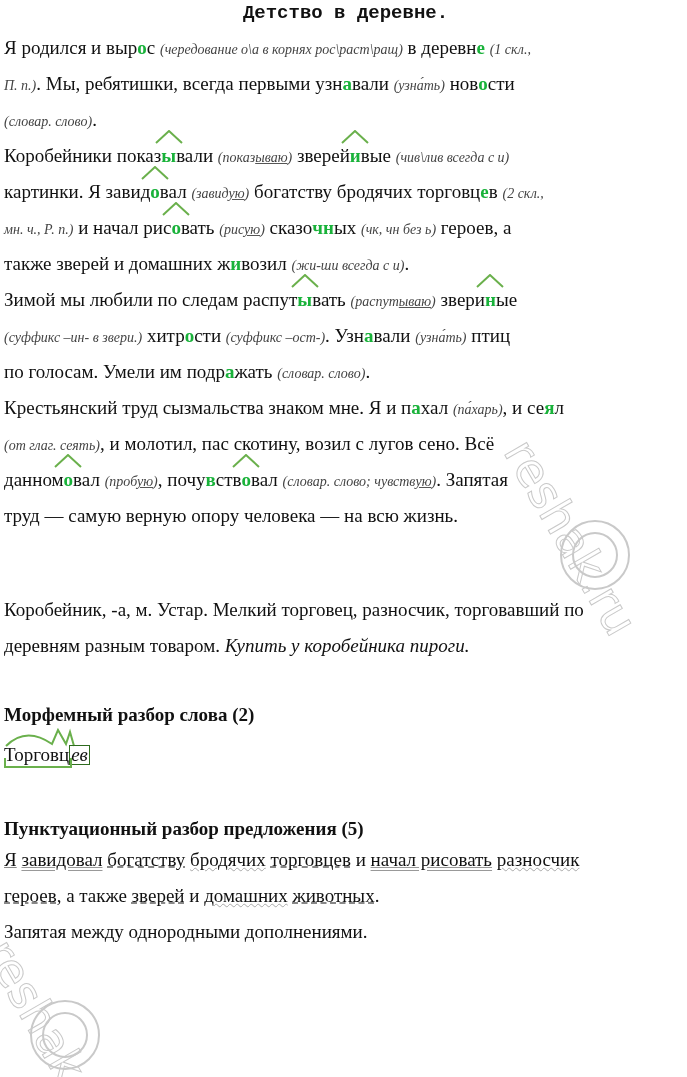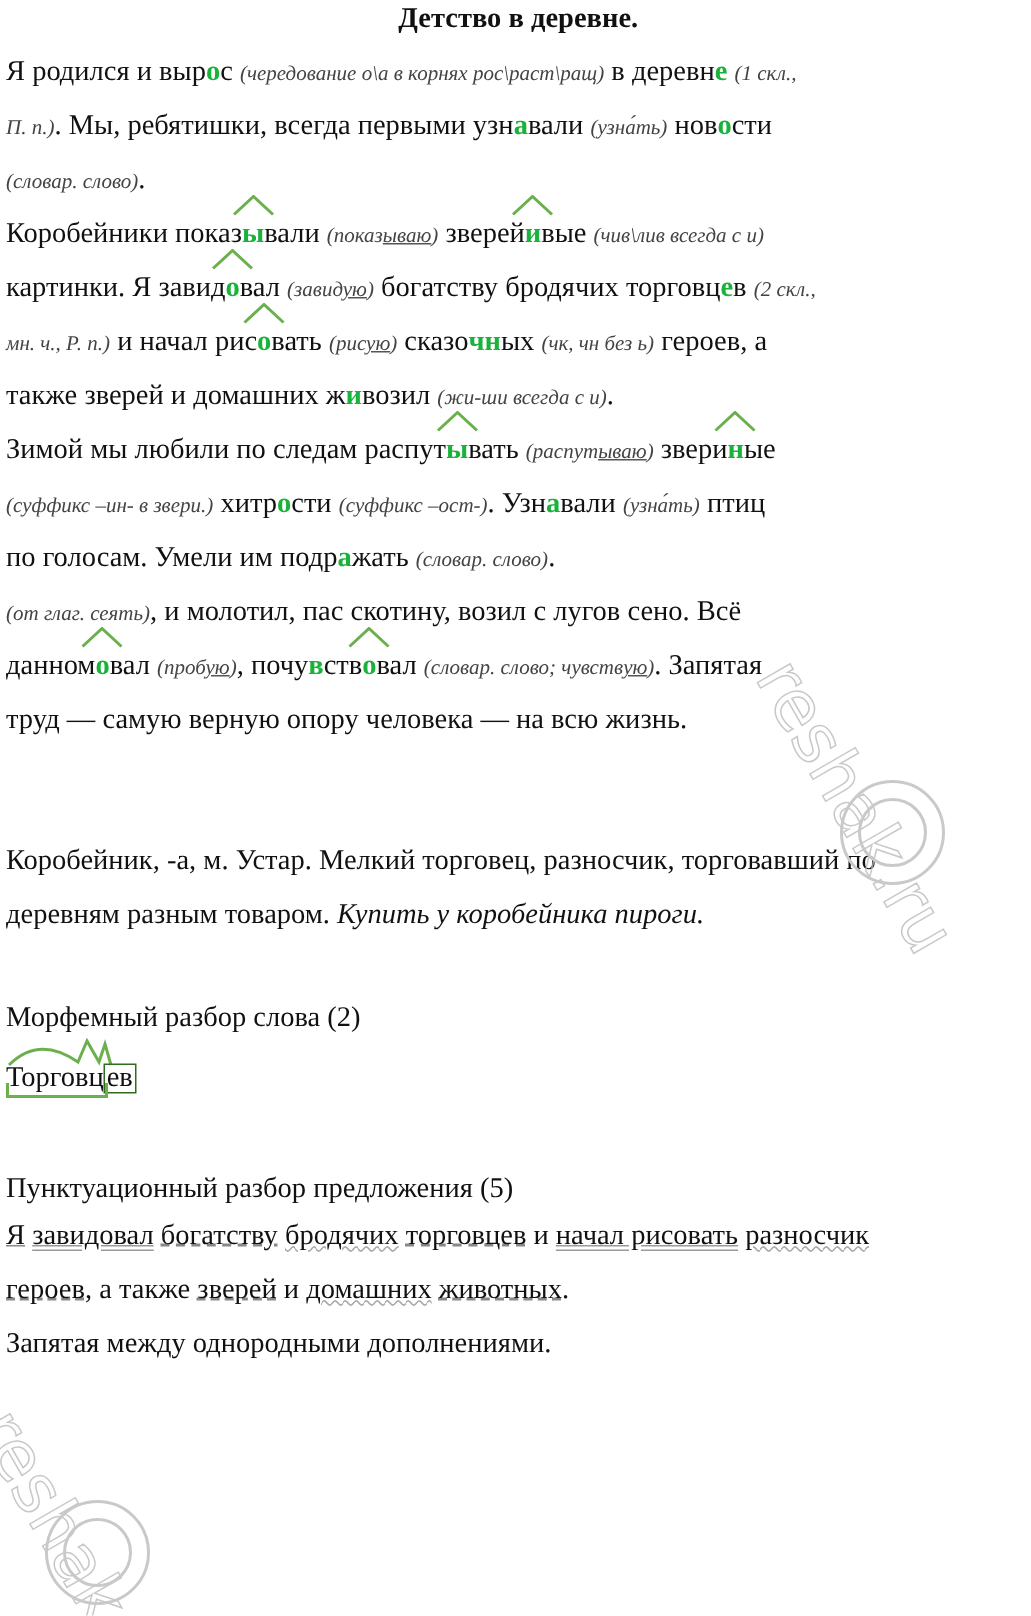--- a/index.html
+++ b/index.html
@@ -4,43 +4,43 @@
 <style>
   html, body { margin: 0; padding: 0; background: #ffffff; }
   body {
     width: 687px; height: 1077px; overflow: hidden; position: relative;
     font-family: "Liberation Serif", "DejaVu Serif", serif;
     color: #111;
   }
   .page { position: absolute; left: 4px; top: 0; width: 683px; }
   .title {
     text-align: center; font-weight: bold; font-size: 19px;
-    margin: 2px 0 0 0; height: 28px; line-height: 22px;
+    margin: 2px 0 0 0; height: 28px; line-height: 22px; font-family: Liberation Mono, monospace;
   }
   .para { font-size: 19px; line-height: 36px; }
   .line { height: 36px; white-space: nowrap; position: relative; }
   .note { font-style: italic; font-size: 14px; color: #444; text-align: center; }
   .g { color: #19b23a; font-weight: bold; }
   .u { text-decoration: underline; text-decoration-color: #555; }
   .arch-wrap { position: relative; display: inline-block; }
   .arch {
     position: absolute; left: 50%; top: -8px; width: 30px; height: 14px;
     transform: translateX(-50%);
   }
   .arch svg { display: block; }
   .gap { height: 28px; }
-  .section-h { font-weight: normal; font-size: 19px; line-height: 26px; height: 26px; }
+  .section-h { font-weight: bold; font-size: 19px; line-height: 26px; height: 26px; }
   .morph {
     position: relative; display: inline-block; font-size: 19px; line-height: 22px;
     padding-top: 16px;
   }
   .morph .root-arc { position: absolute; left: 0; top: 0; }
   .morph .word { position: relative; display: inline-block; }
   .morph .ending {
-    border: 1.5px solid #2e6b1e; padding: 0 1px; display: inline-block; line-height: 18px;
+    border: 1.5px solid #2e6b1e; padding: 0 1px; display: inline-block; line-height: 18px; font-style: italic;
   }
   .morph .base-bracket {
     position: absolute; left: 0; bottom: -2px; height: 8px;
     border-left: 2px solid #6ab04c; border-bottom: 2px solid #6ab04c; border-right: 2px solid #6ab04c;
   }
   .subj { text-decoration: underline; text-decoration-color: #888; }
   .pred { text-decoration: underline double; text-decoration-color: #999; text-align: center; }
   .obj { text-decoration: underline dashed; text-decoration-color: #888; }
   .attr { text-decoration: underline wavy; text-decoration-color: #aaa; text-decoration-thickness: 1px; }
   .watermark {
@@ -101,20 +101,21 @@
           </span><span class="g">ы</span></span><span>вать </span><span class="note"><span>(распут</span><span class="u">ываю</span><span>)</span></span><span> звери</span><span class="arch-wrap"><span class="arch">
             <svg width="30" height="14" viewBox="0 0 30 14">
               <polyline points="2,13 15,1 28,13" fill="none" stroke="#6ab04c" stroke-width="2"></polyline>
             </svg>
           </span><span class="g">н</span></span><span>ые</span></div>
     <div class="line"><span class="note">(суффикс –ин- в звери.)</span><span> хитр</span><span class="g">о</span><span>сти </span><span class="note">(суффикс –ост-)</span><span>. Узн</span><span class="g">а</span><span>вали </span><span class="note">(узна́ть)</span><span> птиц</span></div>
     <div class="line"><span>по голосам. Умели им подр</span><span class="g">а</span><span>жать </span><span class="note">(словар. слово)</span><span>.</span></div>
   </div>
 
   <div class="para">
+    <div class="line"><span>Крестьянский труд сызмальства знаком мне. Я и п</span><span class="g">а</span><span>хал </span><span class="note">(па́харь)</span><span>, и се</span><span class="g">я</span><span>л</span></div>
     <div class="line"><span class="note">(от глаг. сеять)</span><span>, и молотил, пас скотину, возил с лугов сено. Всё</span></div>
     <div class="line"><span>данном</span><span class="arch-wrap"><span class="arch">
             <svg width="30" height="14" viewBox="0 0 30 14">
               <polyline points="2,13 15,1 28,13" fill="none" stroke="#6ab04c" stroke-width="2"></polyline>
             </svg>
           </span><span class="g">о</span></span><span>вал </span><span class="note"><span>(проб</span><span class="u">ую</span><span>)</span></span><span>, почу</span><span class="g">в</span><span>ств</span><span class="arch-wrap"><span class="arch">
             <svg width="30" height="14" viewBox="0 0 30 14">
               <polyline points="2,13 15,1 28,13" fill="none" stroke="#6ab04c" stroke-width="2"></polyline>
             </svg>
           </span><span class="g">о</span></span><span>вал </span><span class="note"><span>(словар. слово; чувств</span><span class="u">ую</span><span>)</span></span><span>. Запятая</span></div>

